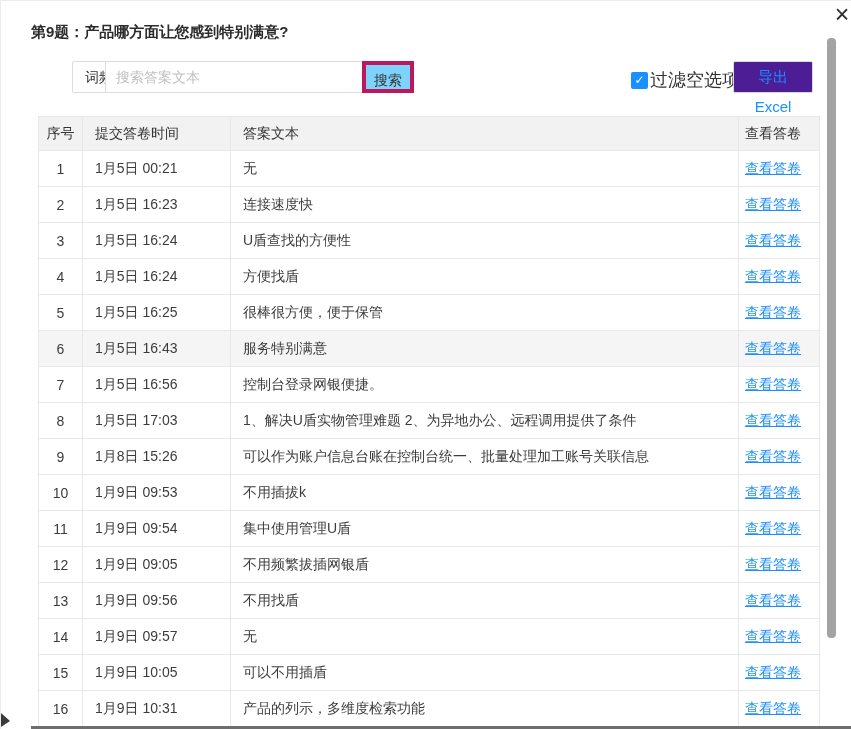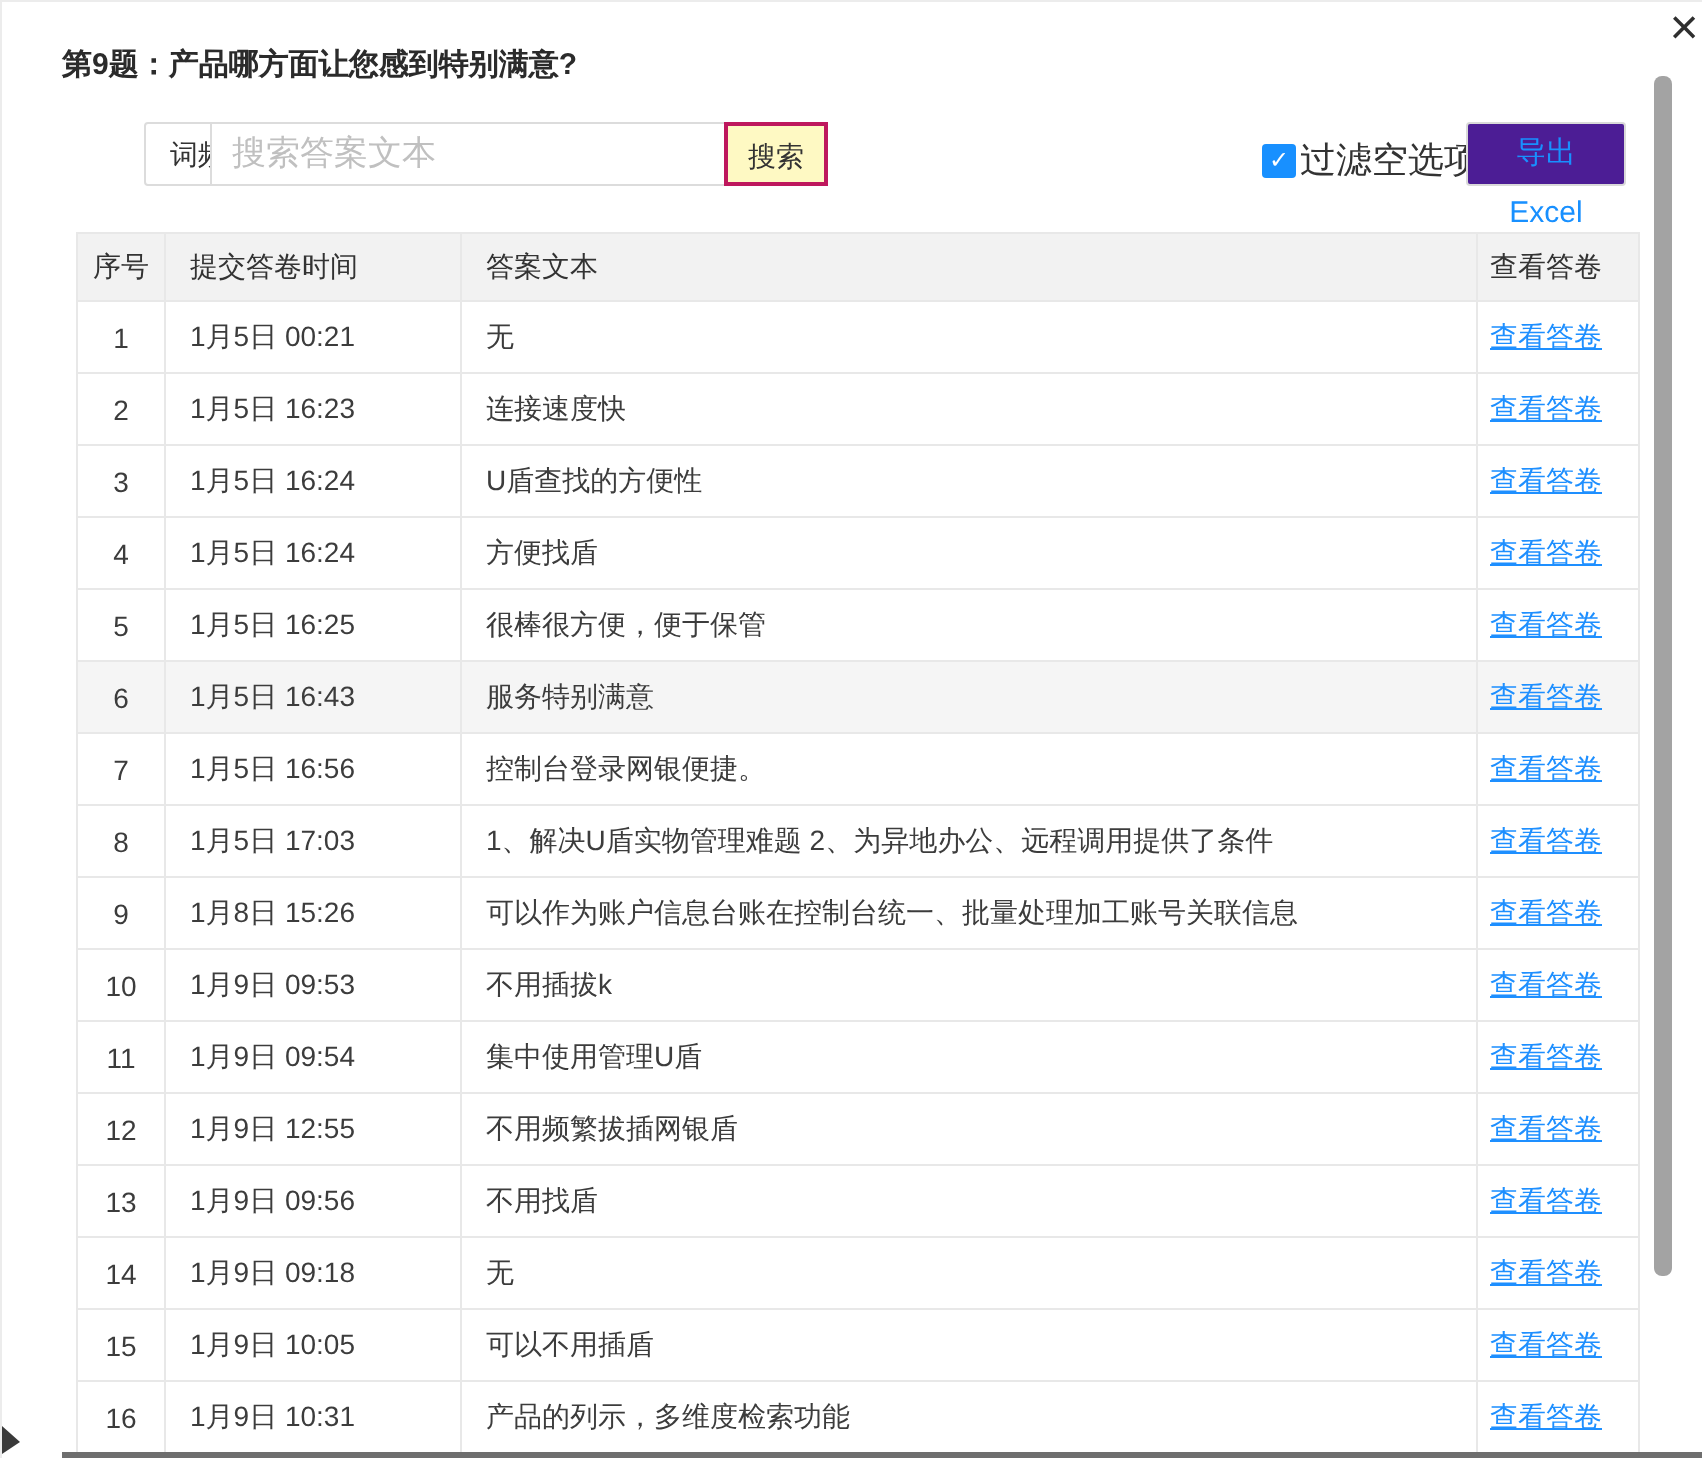--- a/index.html
+++ b/index.html
@@ -26,27 +26,27 @@
   .toolbar{position:absolute;top:60px;left:30px;width:782px;height:32px;}
   .btn{
     display:inline-block;box-sizing:border-box;height:32px;line-height:30px;
     background:#fff;border:1px solid #dcdcdc;border-radius:2px;
     font-size:14px;color:#333;padding:0 12px;cursor:pointer;
   }
   .word-freq{position:absolute;left:0;top:0;margin-left:41px;}
   .search-group{position:absolute;left:74px;top:0;display:flex;}
   .search-input{
     box-sizing:border-box;width:257px;height:32px;border:1px solid #dcdcdc;
-    border-right:none;padding:0 10px;font-size:17px;color:#7f1d1d;outline:none;
+    border-right:none;padding:0 10px;font-size:14px;color:#7f1d1d;outline:none;
     font-family:inherit;border-radius:0;
   }
   .search-input::placeholder{color:#c0c0c0;}
   .search-btn{
-    box-sizing:border-box;width:52px;height:32px;border:2px solid #be185d;
-    background:#fef9c3;font-size:14px;color:#333;cursor:pointer;text-align:center;
+    box-sizing:border-box;width:52px;height:32px;border:4px solid #be185d;
+    background:#7dd3fc;font-size:14px;color:#333;cursor:pointer;text-align:center;
     line-height:30px;
   }
   .filter-wrap{position:absolute;left:600px;top:7px;display:flex;align-items:center;}
   .checkbox{
     width:17px;height:17px;background:#1890ff;border-radius:2px;
     display:inline-flex;align-items:center;justify-content:center;
     color:#fff;font-size:12px;font-weight:bold;cursor:pointer;flex:0 0 auto;
   }
   .filter-label{font-size:18px;color:#333;margin-left:2px;white-space:nowrap;}
   .export-btn{
@@ -188,33 +188,33 @@
             <td class="cell-view"><a class="view-link">查看答卷</a></td>
           </tr>
           <tr>
             <td class="cell-no">11</td>
             <td class="cell-time">1月9日 09:54</td>
             <td class="cell-text">集中使用管理U盾</td>
             <td class="cell-view"><a class="view-link">查看答卷</a></td>
           </tr>
           <tr>
             <td class="cell-no">12</td>
-            <td class="cell-time">1月9日 12:55</td>
+            <td class="cell-time">1月9日 09:05</td>
             <td class="cell-text">不用频繁拔插网银盾</td>
             <td class="cell-view"><a class="view-link">查看答卷</a></td>
           </tr>
           <tr>
             <td class="cell-no">13</td>
             <td class="cell-time">1月9日 09:56</td>
             <td class="cell-text">不用找盾</td>
             <td class="cell-view"><a class="view-link">查看答卷</a></td>
           </tr>
           <tr>
             <td class="cell-no">14</td>
-            <td class="cell-time">1月9日 09:18</td>
+            <td class="cell-time">1月9日 09:57</td>
             <td class="cell-text">无</td>
             <td class="cell-view"><a class="view-link">查看答卷</a></td>
           </tr>
           <tr>
             <td class="cell-no">15</td>
             <td class="cell-time">1月9日 10:05</td>
             <td class="cell-text">可以不用插盾</td>
             <td class="cell-view"><a class="view-link">查看答卷</a></td>
           </tr>
           <tr>

